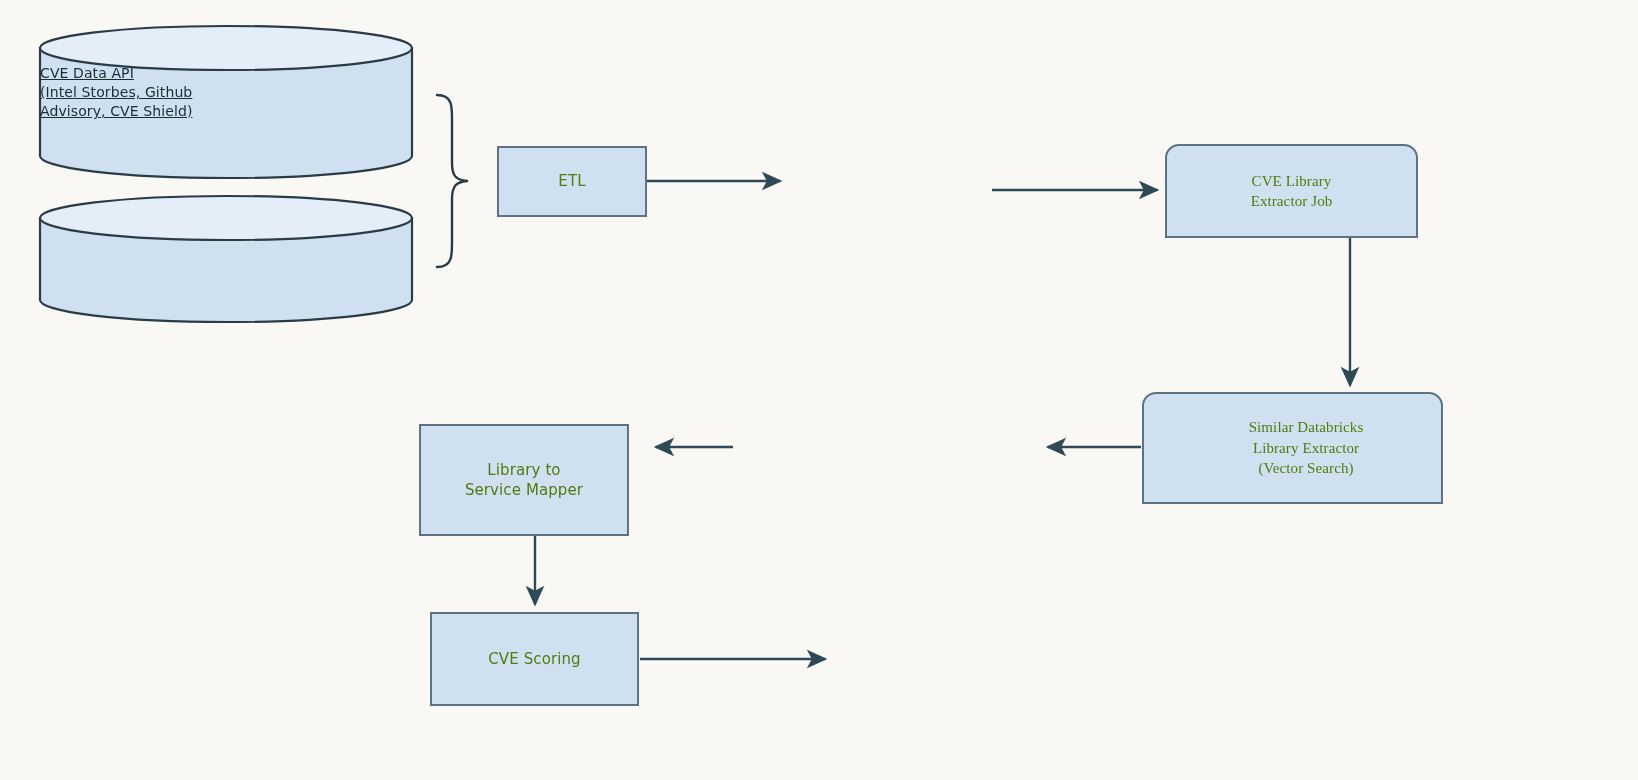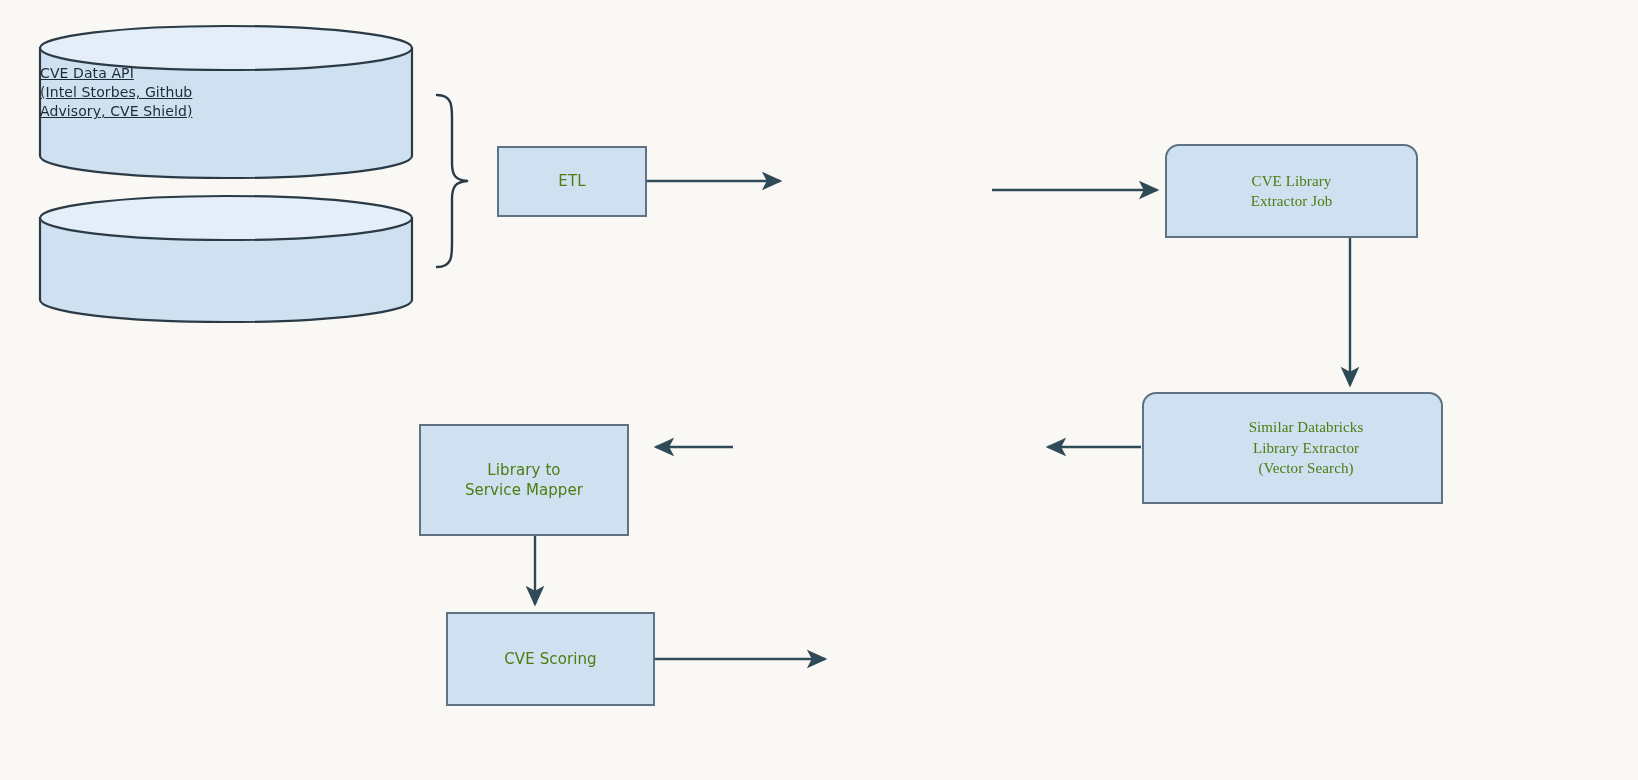--- a/index.html
+++ b/index.html
@@ -122,16 +122,16 @@
 Extractor Job</div>
 
   <div class="node rounded-top" style="left:1142px; top:392px; width:301px; height:112px;padding-left:33px;">Similar Databricks
 Library Extractor
 (Vector Search)</div>
 
 
   <div class="node" style="left:419px; top:416px; width:210px; height:112px;margin-top:8px;">Library to
 Service Mapper</div>
 
-  <div class="node" style="left:446px; top:612px; width:209px; height:94px;">CVE Scoring</div>
+  <div class="node" style="left:430px; top:612px; width:209px; height:94px;">CVE Scoring</div>
 
 
 </div>
 
 </body></html>

